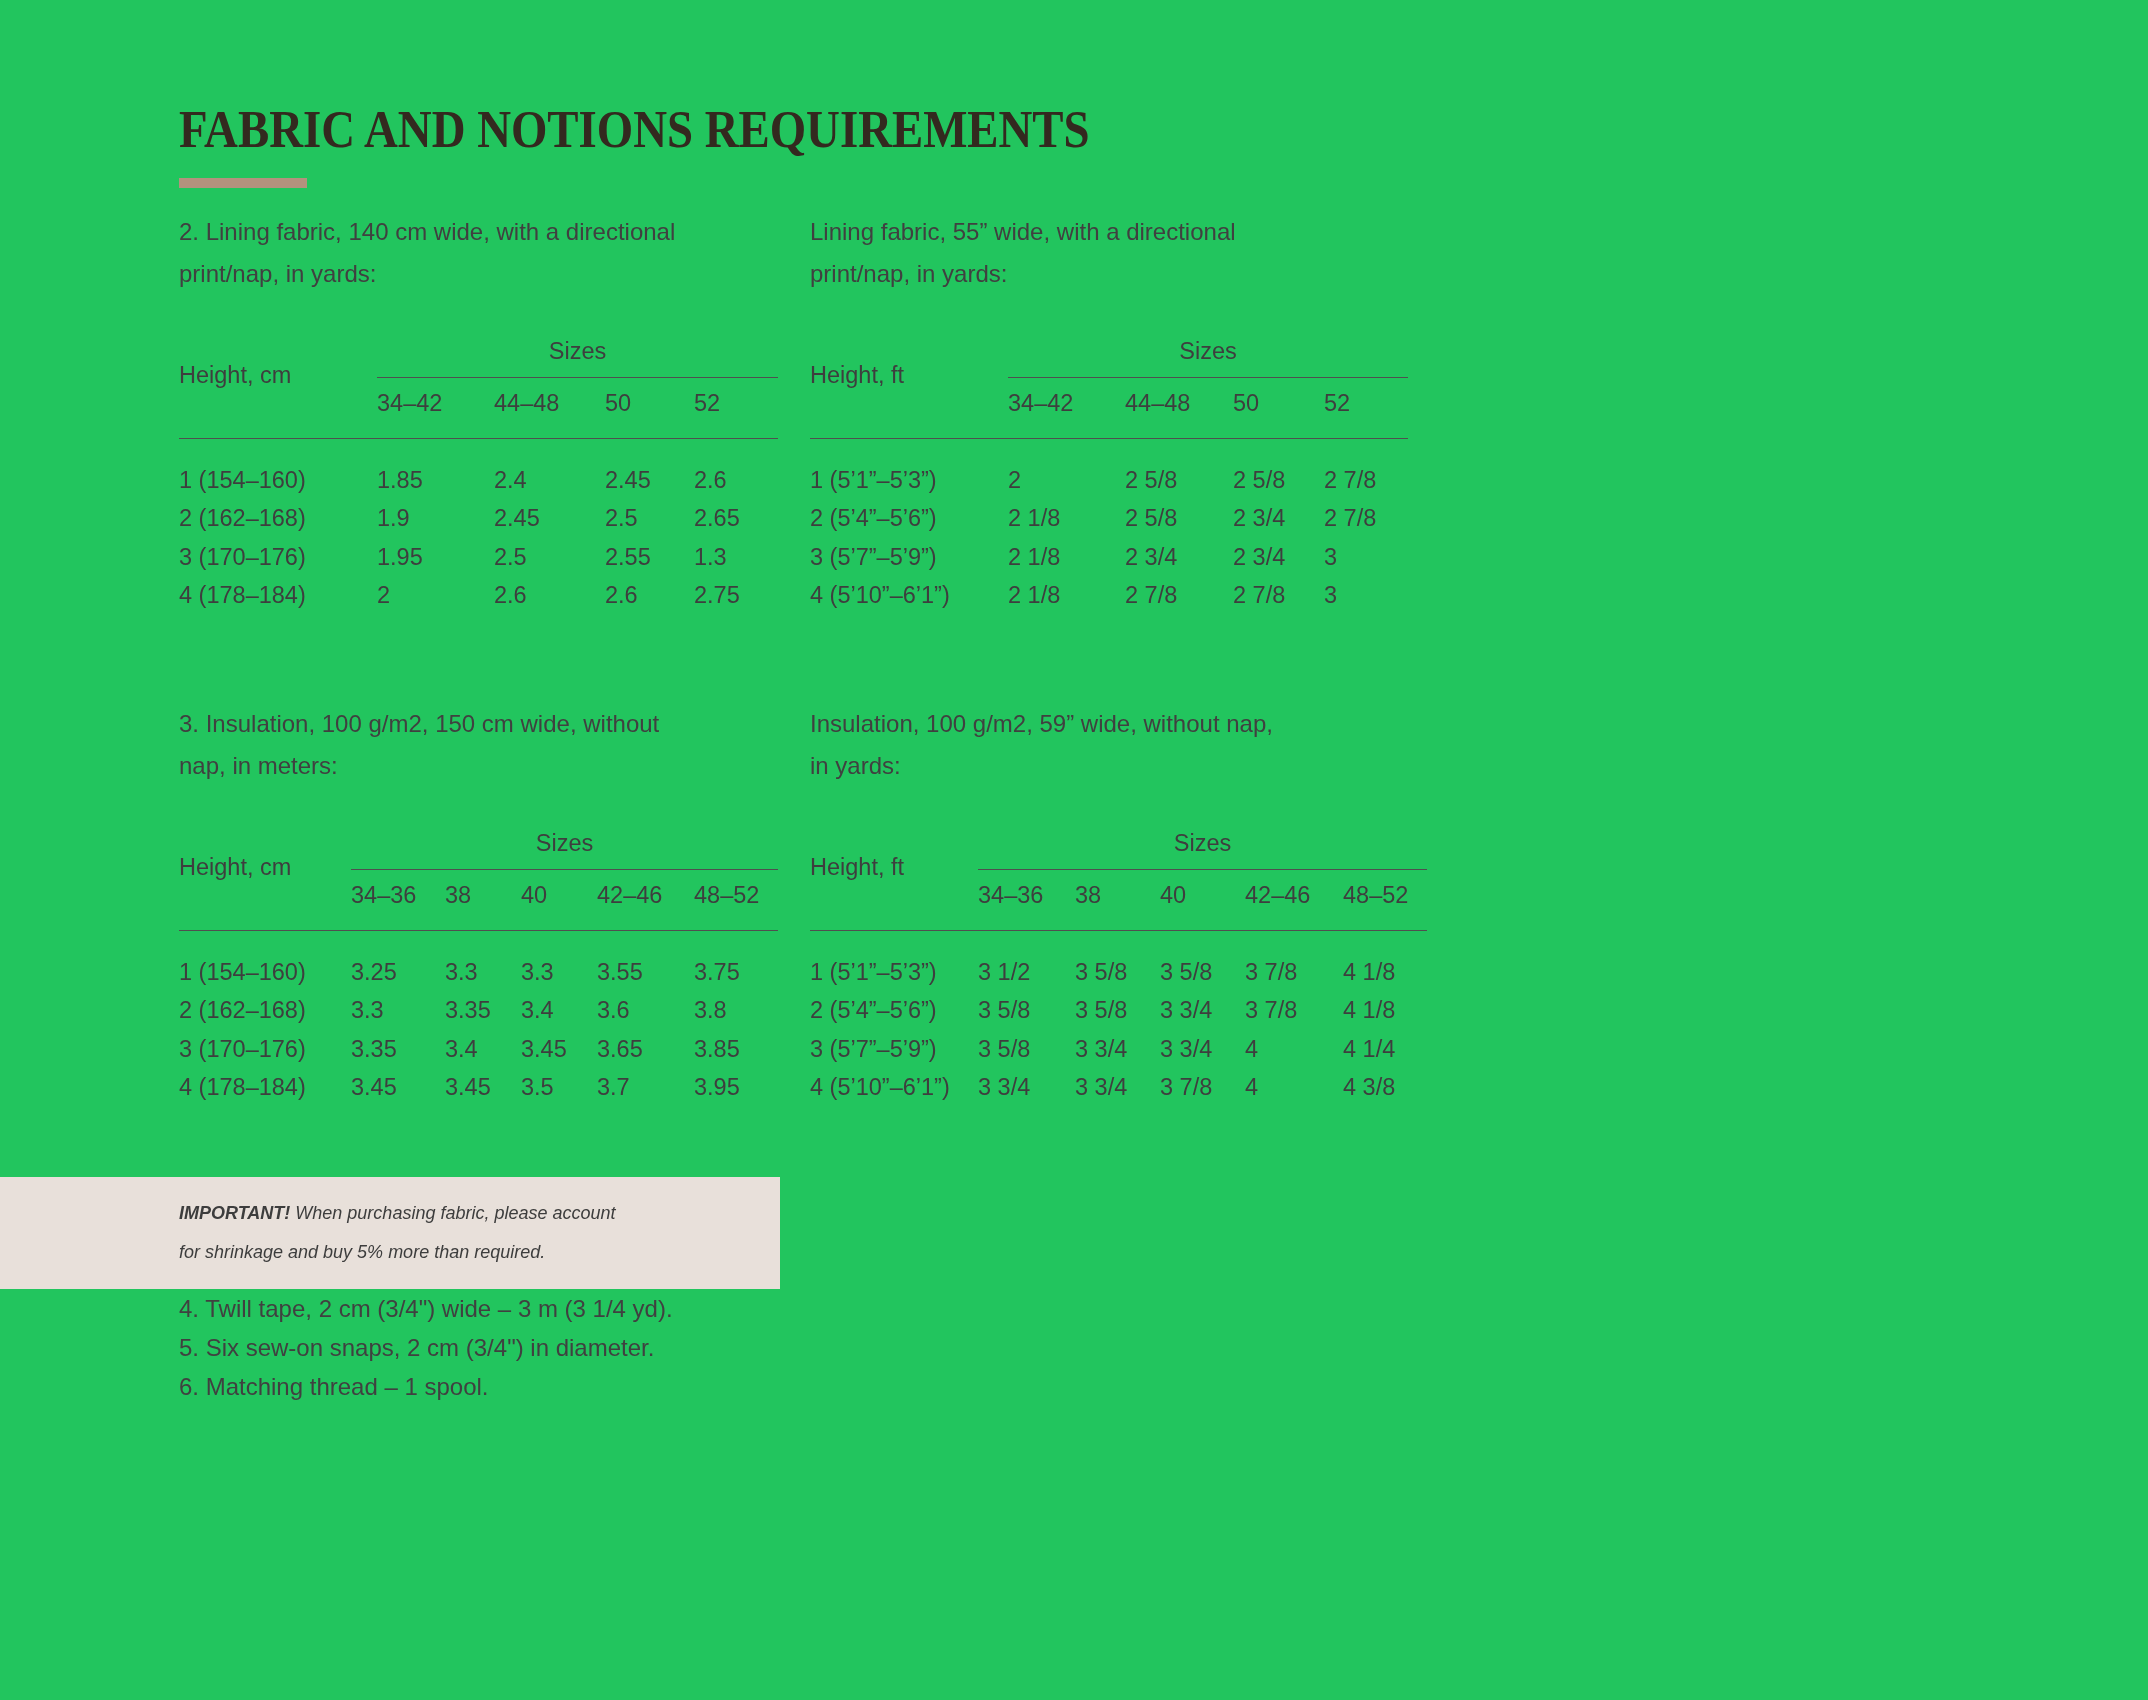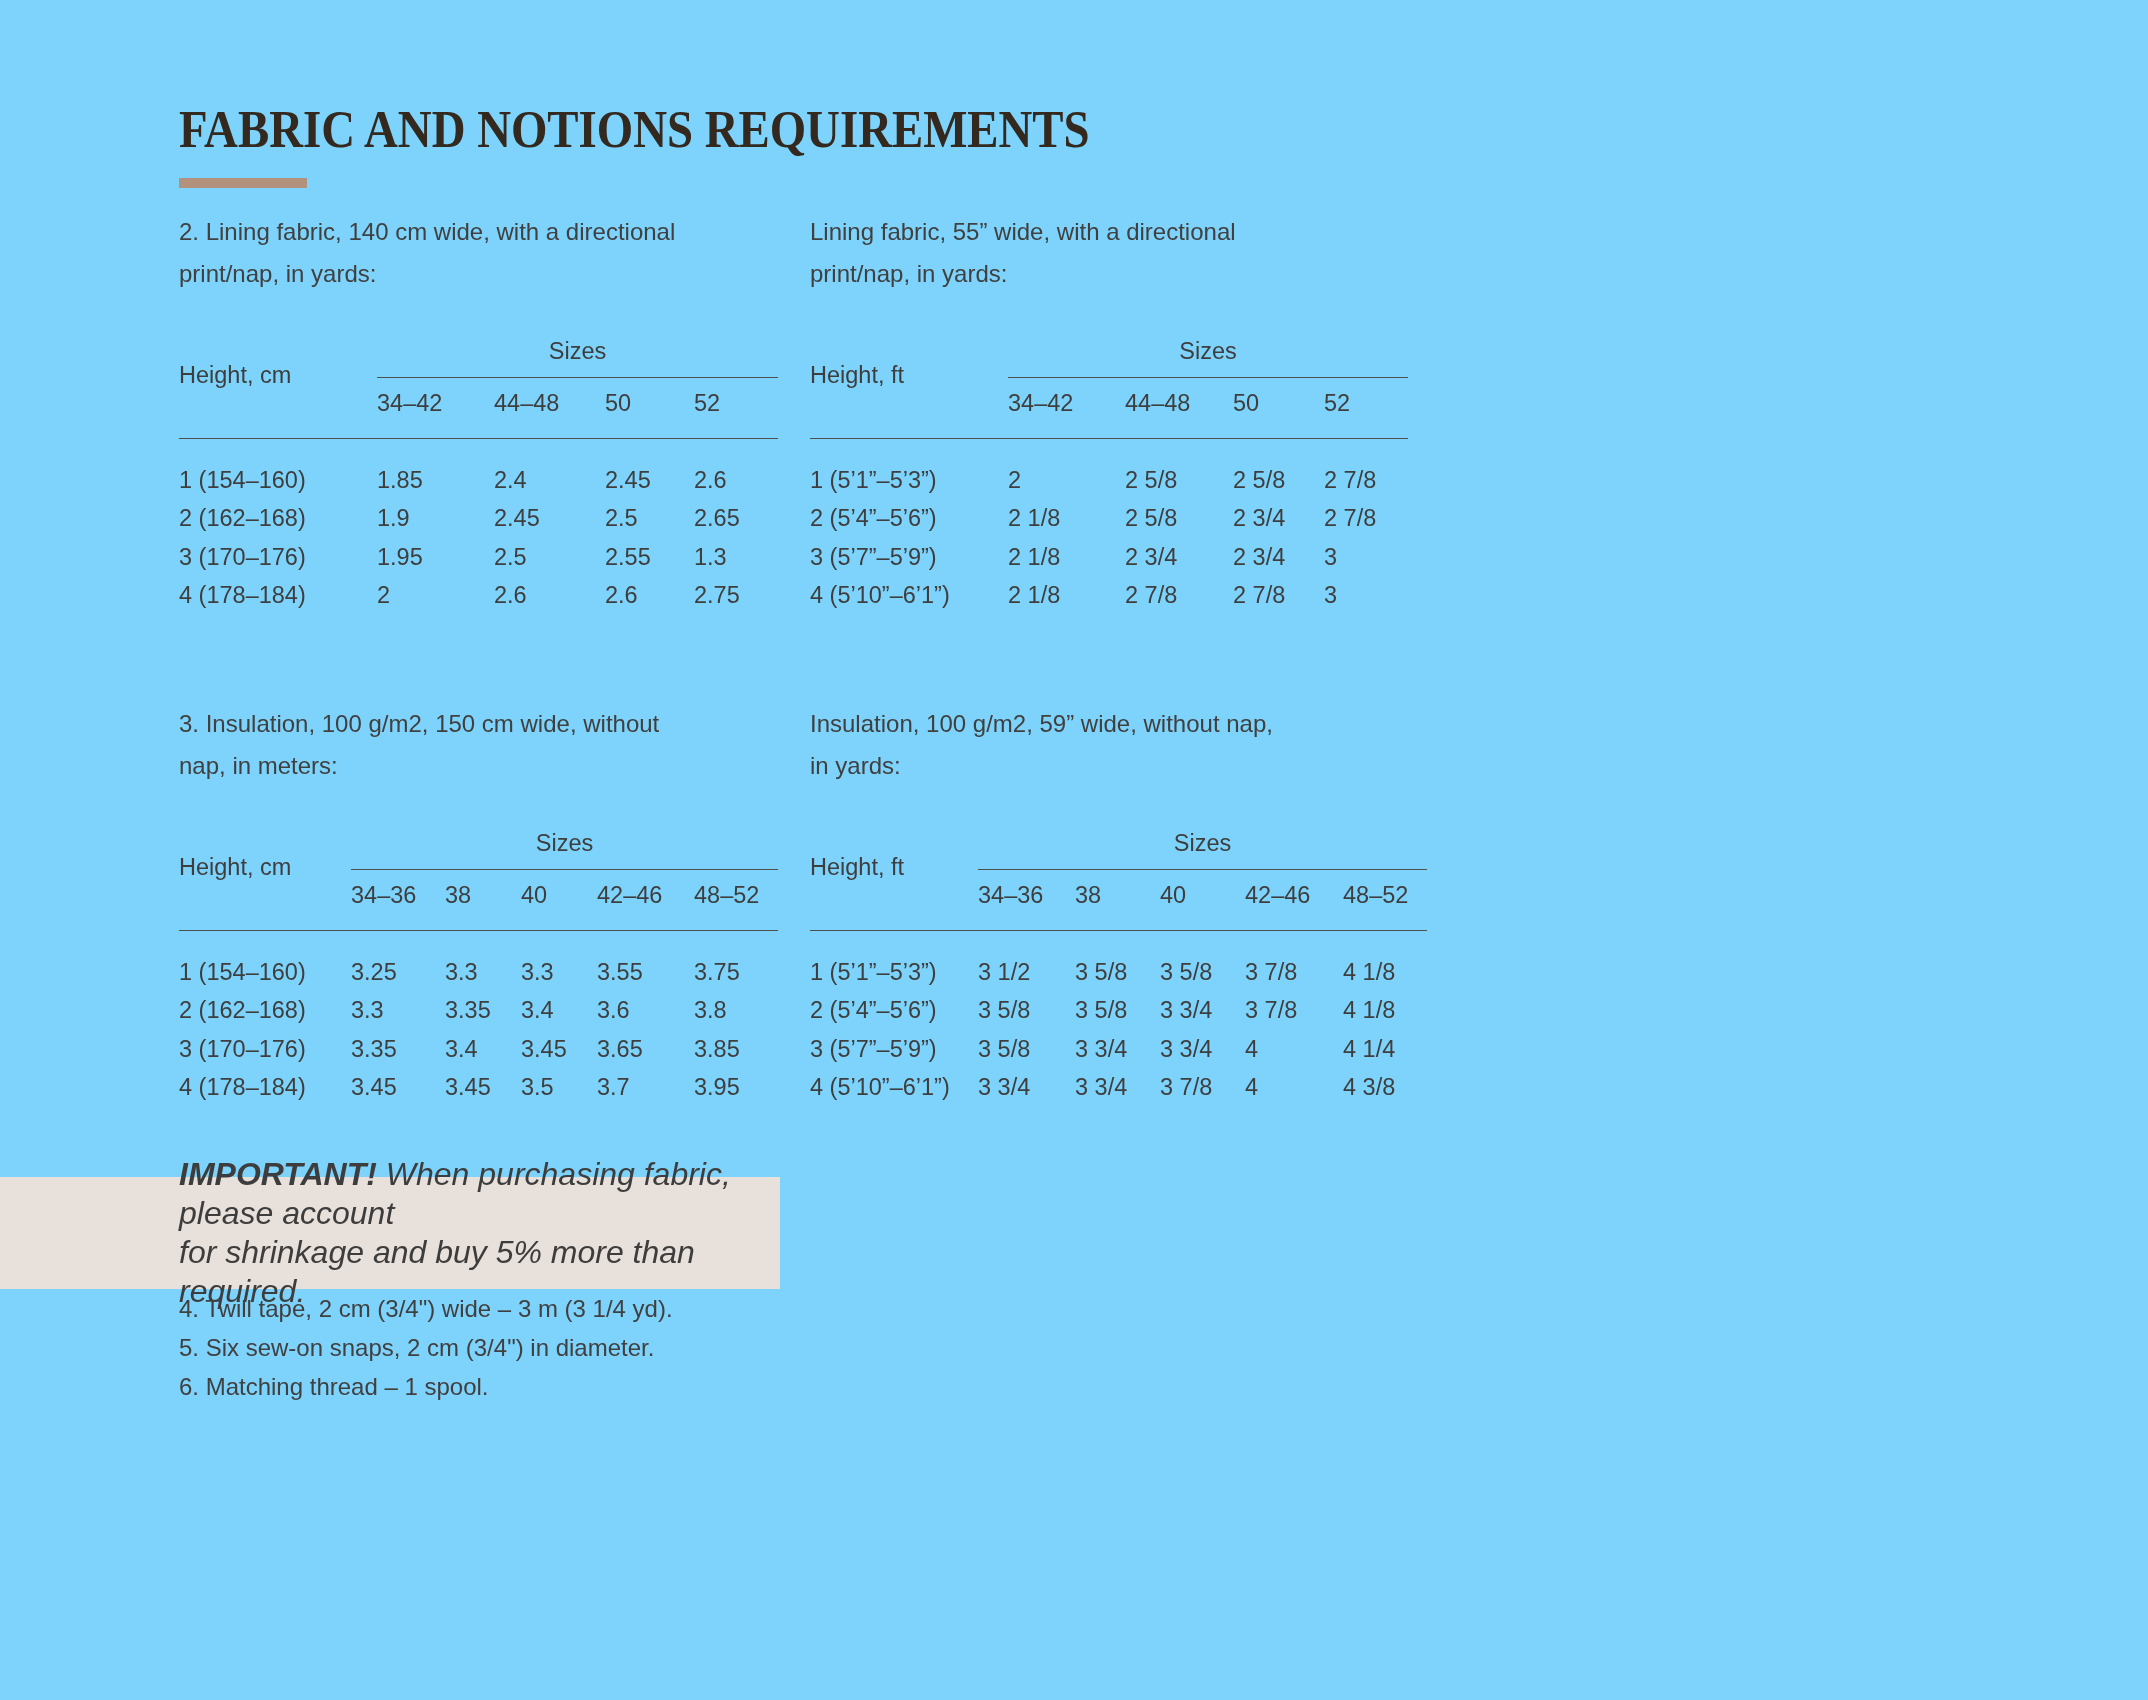--- a/index.html
+++ b/index.html
@@ -1,21 +1,21 @@
 <!DOCTYPE html>
 <html style="font-size:13.4px"><head>
 <meta charset="utf-8">
 <style>
   html, body { margin:0; padding:0; background:#ffffff; }
   body {
     width:2148px; height:1701px; position:relative;
     font-family:"Liberation Sans", sans-serif; color:#404040;
     -webkit-font-smoothing:antialiased;
   }
-  .page { position:absolute; inset:0; background:#7dd3fc; overflow:hidden; }
+  .page { position:absolute; inset:0; background:#22c55e; overflow:hidden; }
 
   .page-title {
     position:absolute; left:179px; top:104px; margin:0;
     font-family:"Liberation Serif", serif; font-weight:700;
     font-size:52px; line-height:52px; letter-spacing:0px;
     color:#33291f; white-space:nowrap;
     transform:scaleX(0.9); transform-origin:left top;
   }
   .accent-bar {
     position:absolute; left:179px; top:178px; width:128px; height:10px;
@@ -42,21 +42,21 @@
   .t-rowlabel, .t-val { padding-top:13.4px; }
   .t-first { padding-top:28.5px; }
 
   .note-box {
     position:absolute; left:0; top:1177px; width:780px; height:112px;
     background:#e8e0da;
     display:flex; flex-direction:column; justify-content:center;
     padding-left:179px; padding-right:25px; box-sizing:border-box;
   }
   .note-line {
-    margin:0; font-style:italic; font-size:32px; line-height:39px; color:#3d3d3d;
+    margin:0; font-style:italic; font-size:18px; line-height:39px; color:#3d3d3d;
   }
   .note-em { font-weight:700; font-style:italic; }
 
   .notions { position:absolute; left:179px; top:1289px; }
   .notions p { margin:0; font-size:24px; line-height:39px; color:#404040; white-space:nowrap; }
 </style>
 </head>
 <body>
 
 <div class="page">

